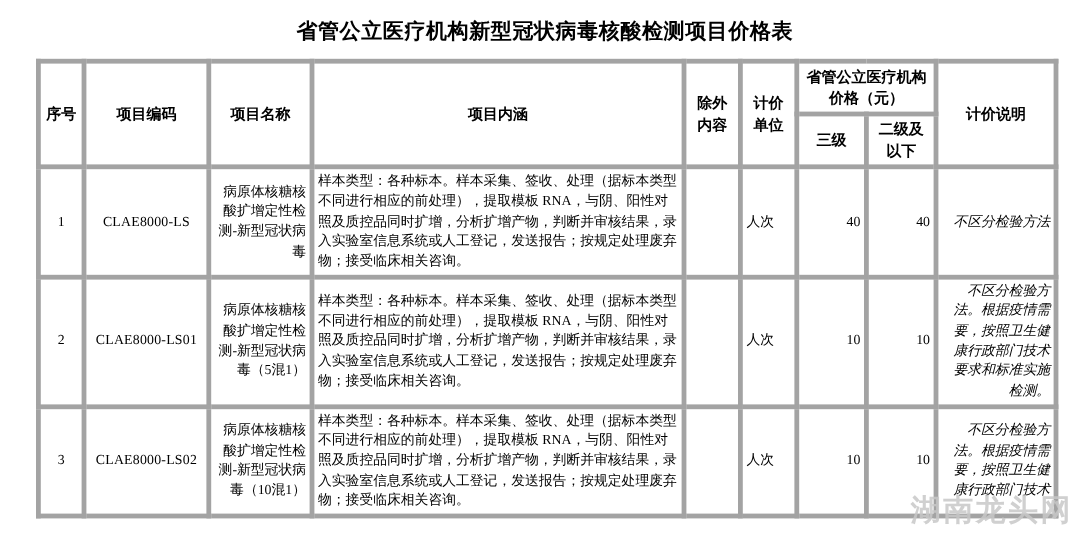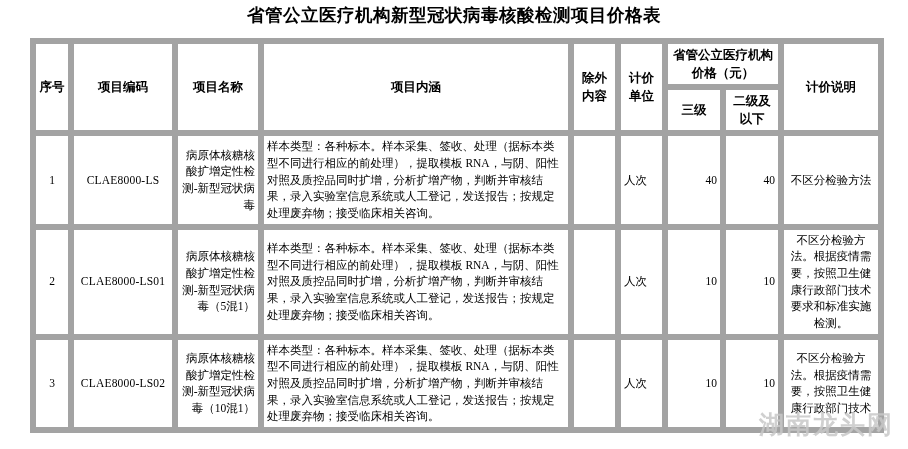--- a/index.html
+++ b/index.html
@@ -20,32 +20,32 @@
     height: 449px;
     position: relative;
     box-sizing: border-box;
     padding: 0 30px;
   }
   .doc-title {
     text-align: center;
     font-size: 17.5px;
     font-weight: bold;
     letter-spacing: 0.5px;
-    padding-top: 4px;
+    padding-top: 15px;
     padding-bottom: 11px;
     line-height: 1.3;
   }
   table.price-table {
     border-collapse: collapse;
     width: 848px;
     table-layout: fixed;
   }
   table.price-table th,
   table.price-table td {
-    border: 6px solid #a3a3a3;
+    border: 4px solid #a3a3a3;
     padding: 2px 3px;
     vertical-align: middle;
     font-size: 11.5px;
     line-height: 1.45;
   }
   table.price-table th {
     text-align: center;
     font-weight: bold;
     font-size: 12.5px;
   }
@@ -59,21 +59,21 @@
   .col-l2      { width: 58px; }
   .col-note    { width: 100px; }
 
   td.c-seq { text-align: center; font-size: 12px; }
   td.c-code { text-align: center; font-size: 12.5px; letter-spacing: 0.2px; }
   td.c-name { text-align: right; font-size: 11.5px; padding-left: 5px; }
   td.c-content { text-align: left; font-size: 11.5px; padding: 3px 5px; }
   td.c-except { text-align: center; }
   td.c-unit { font-size: 12px; }
   td.c-price { text-align: right; font-size: 12.5px; }
-  td.c-note { text-align: center; font-size: 11.5px; padding: 3px 5px; }
+  td.c-note { text-align: right; font-size: 11.5px; padding: 3px 5px; font-style: italic; }
 
   .th-head-tall { height: 56px; }
 
   .watermark {
     position: absolute;
     right: 14px;
     bottom: 8px;
     font-family: "Liberation Sans", sans-serif;
     font-size: 25px;
     font-weight: bold;

